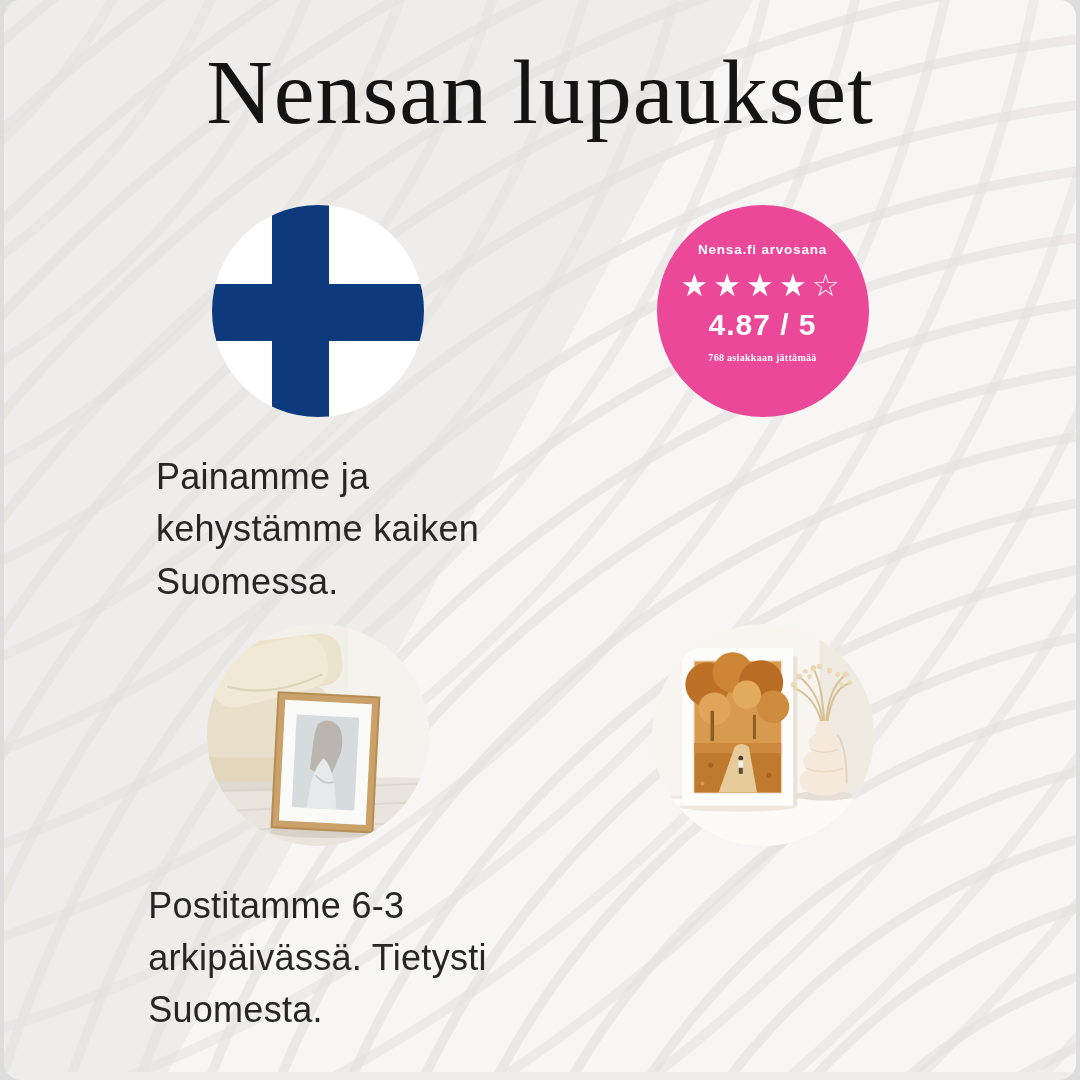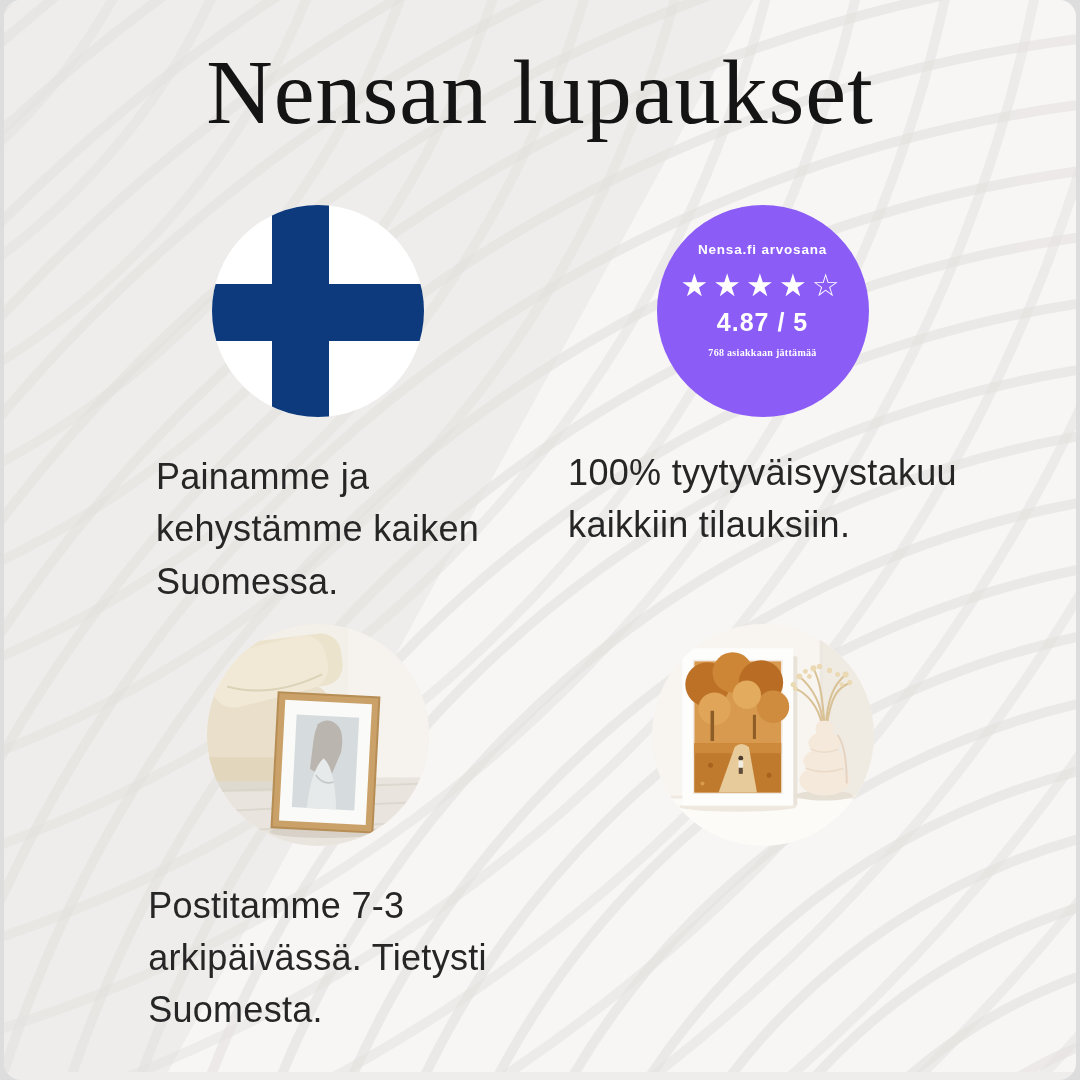--- a/index.html
+++ b/index.html
@@ -48,21 +48,21 @@
     letter-spacing:0.3px;
     color:#262626;
     text-align:left;
     white-space:pre-line;
   }
 
   
   .badge{
     width:212px;height:212px;
     border-radius:50%;
-    background:#8b5cf6;
+    background:#ec4899;
     color:#ffffff;
     overflow:hidden;
     display:flex;
     flex-direction:column;
     align-items:center;
     box-sizing:border-box;
     padding-top:37px;
     text-align:center;
   }
   .badge-label{
@@ -72,21 +72,21 @@
   }
   .badge-stars{
     margin-top:13px;
     font-size:31px;
     letter-spacing:5px;
     line-height:1;
     white-space:nowrap;
   }
   .badge-rating{
     margin-top:9px;
-    font-size:25px;
+    font-size:30px;
     font-weight:700;
     letter-spacing:1px;
     line-height:1;
   }
   .badge-reviews{
     margin-top:12px;
     font-size:10px;
     font-weight:600;
     letter-spacing:0.3px;
     white-space:nowrap;
@@ -183,22 +183,20 @@
 Suomessa.</div>
       </div>
 
       <div class="cell">
         <div class="icon-wrap badge">
           <div class="badge-label">Nensa.fi arvosana</div>
           <div class="badge-stars">★★★★☆</div>
           <div class="badge-rating">4.87 / 5</div>
           <div class="badge-reviews">768 asiakkaan jättämää</div>
         </div>
-        <div class="caption">100% tyytyväisyystakuu
-kaikkiin tilauksiin.</div>
       </div>
 
       <div class="cell">
         <div class="icon-wrap">
           <svg width="222" height="222" viewBox="0 0 220 220">
             <clipPath id="photo1Clip">
                 <circle cx="110" cy="110" r="110"></circle>
               </clipPath>
             <g clip-path="url(#photo1Clip)">
               <rect width="220" height="220" fill="#f3efe9"></rect>
@@ -216,21 +214,21 @@
                 <rect x="64" y="70" width="100" height="134" fill="#caa168" stroke="#b68e55" stroke-width="2"></rect>
                 <rect x="71" y="77" width="86" height="120" fill="#fafaf8"></rect>
                 <rect x="83" y="91" width="62" height="92" fill="#d6dbdd"></rect>
                 <path d="M104,100 q12,-10 22,2 q5,8 3,24 l-8,22 q-14,2 -22,-4 l2,-28 q1,-10 3,-14z" fill="#b5aea6" opacity="0.85"></path>
                 <path d="M98,183 q2,-38 14,-50 q12,10 15,50 z" fill="#e7eaea"></path>
                 <path d="M105,150 q8,10 18,6" stroke="#c3c8ca" stroke-width="1.5" fill="none"></path>
               </g>
             </g>
           </svg>
         </div>
-        <div class="caption">Postitamme 7-3
+        <div class="caption">Postitamme 6-3
 arkipäivässä. Tietysti
 Suomesta.</div>
       </div>
 
       <div class="cell">
         <div class="icon-wrap">
           <svg width="222" height="222" viewBox="0 0 220 220">
             <clipPath id="photo2Clip">
                 <circle cx="110" cy="110" r="110"></circle>
               </clipPath>

